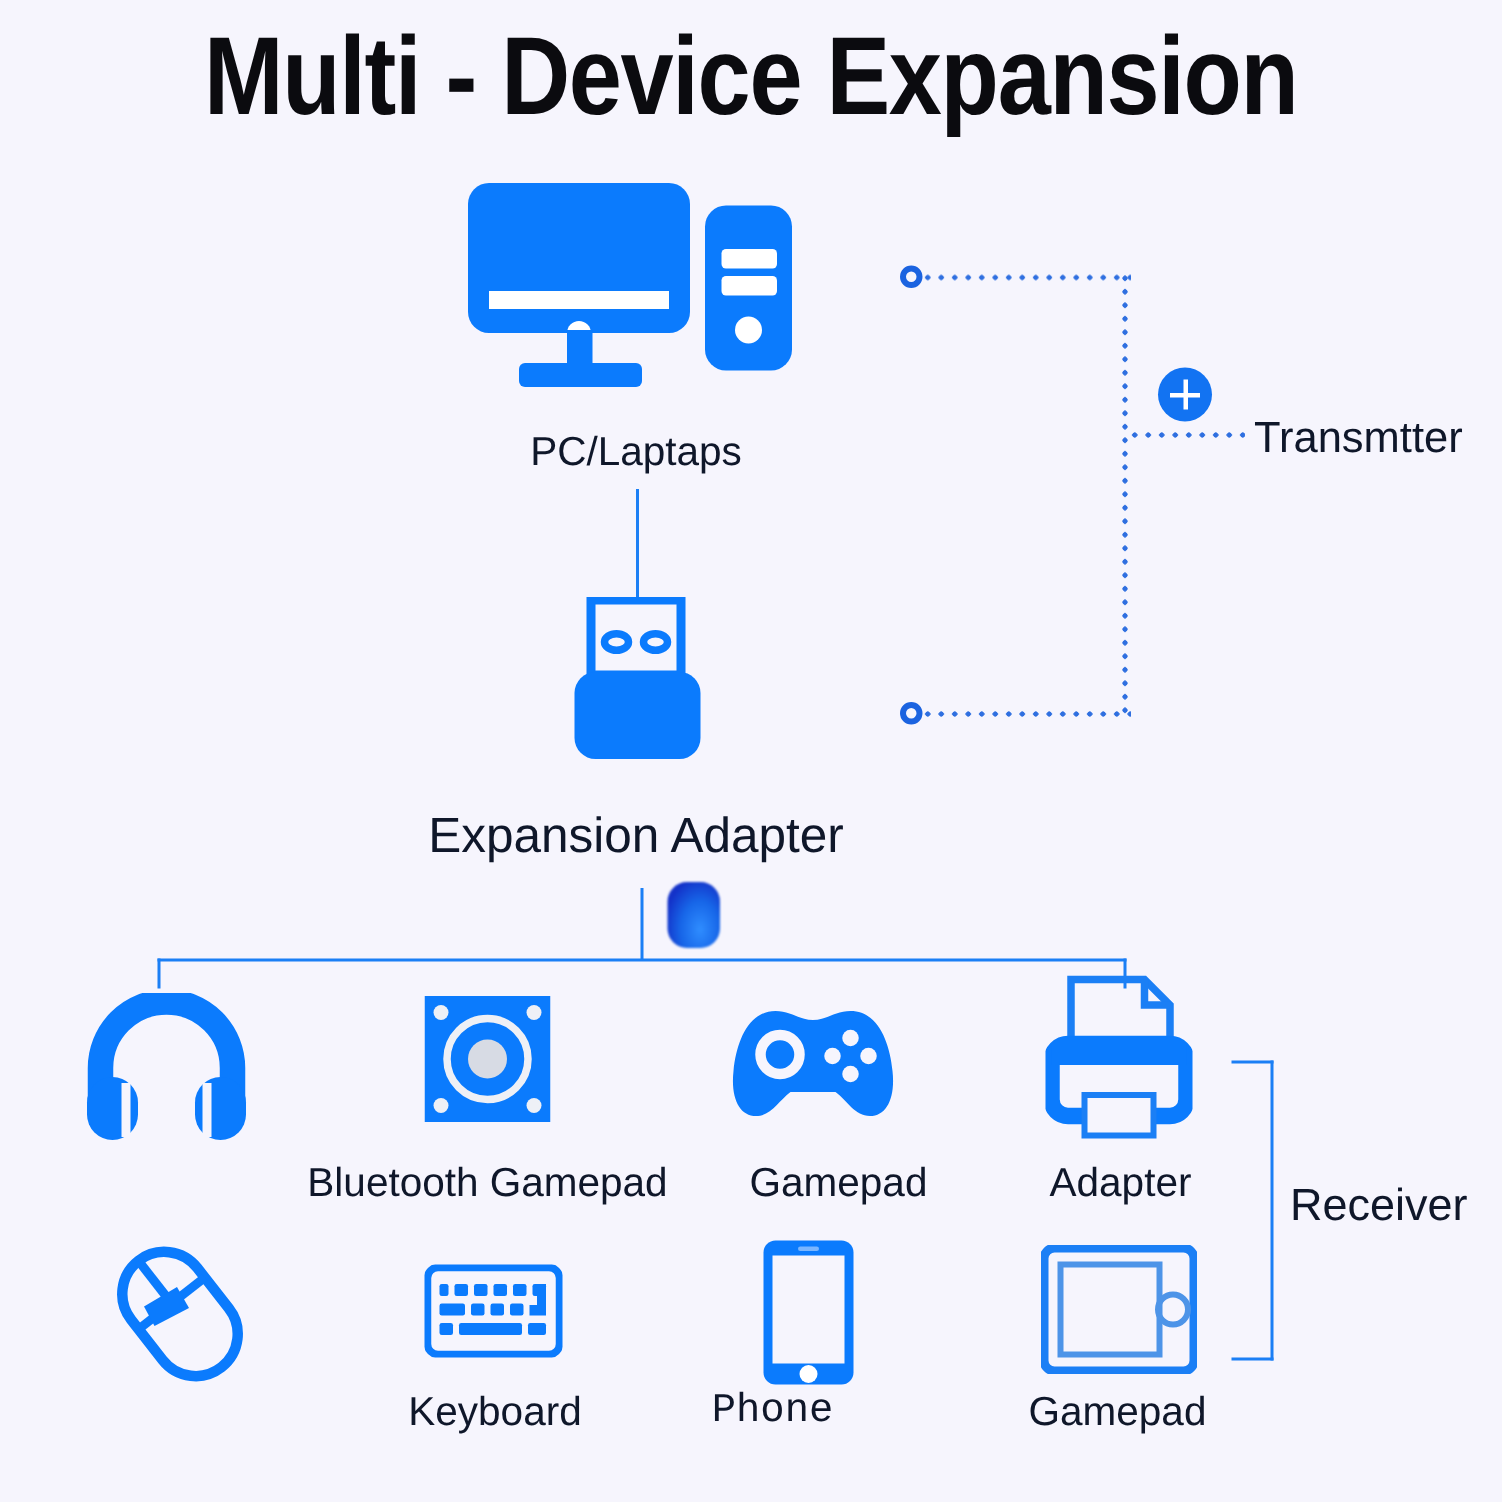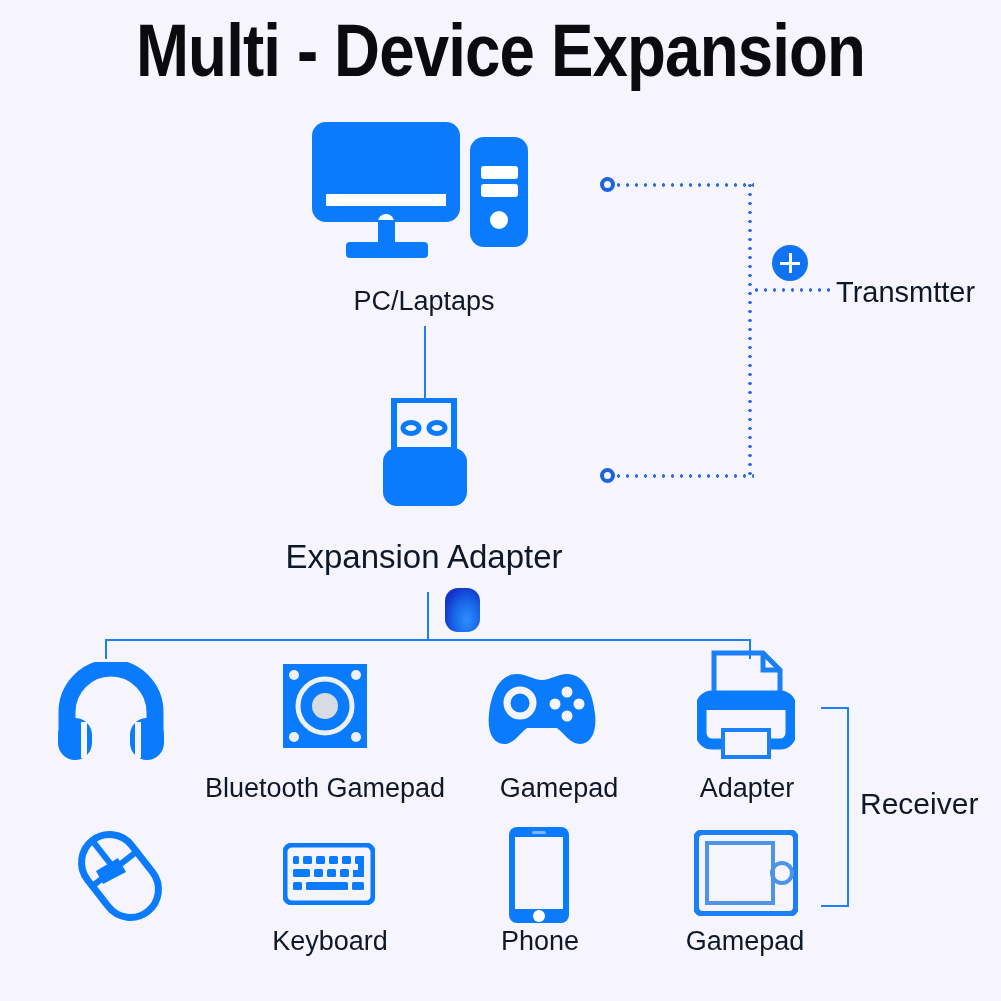--- a/index.html
+++ b/index.html
@@ -255,21 +255,21 @@
   <div class="lbl" style="left:232px; top:925px; width:196px;">Keyboard</div>
 
   <div class="icon" style="left:508px; top:826px;">
     <svg width="62" height="98" viewBox="0 0 62 98">
       <rect x="1" y="1" width="60" height="96" rx="8" fill="#0b7bfd"></rect>
       <rect x="7" y="11" width="48" height="72" fill="#f6f5fd"></rect>
       <rect x="24" y="5" width="14" height="3" rx="1.5" fill="#7ab6ff"></rect>
       <circle cx="31" cy="90" r="6" fill="#ffffff"></circle>
     </svg>
   </div>
-  <div class="lbl" style="left:459px; top:925px; width:162px;">Phone</div>
+  <div class="lbl" style="left:434px; top:925px; width:162px;font-family:Liberation Mono, monospace;">Phone</div>
 
   <div class="icon" style="left:694px; top:830px;">
     <svg width="104" height="86" viewBox="0 0 104 86">
       <rect x="2" y="2" width="100" height="82" rx="7" fill="none" stroke="#1b7ff5" stroke-width="6"></rect>
       <rect x="13" y="13" width="66" height="60" fill="none" stroke="#4d94e8" stroke-width="4"></rect>
       <circle cx="88" cy="43" r="10" fill="none" stroke="#4d94e8" stroke-width="4"></circle>
     </svg>
   </div>
   <div class="lbl" style="left:664px; top:925px; width:162px;">Gamepad</div>
 

